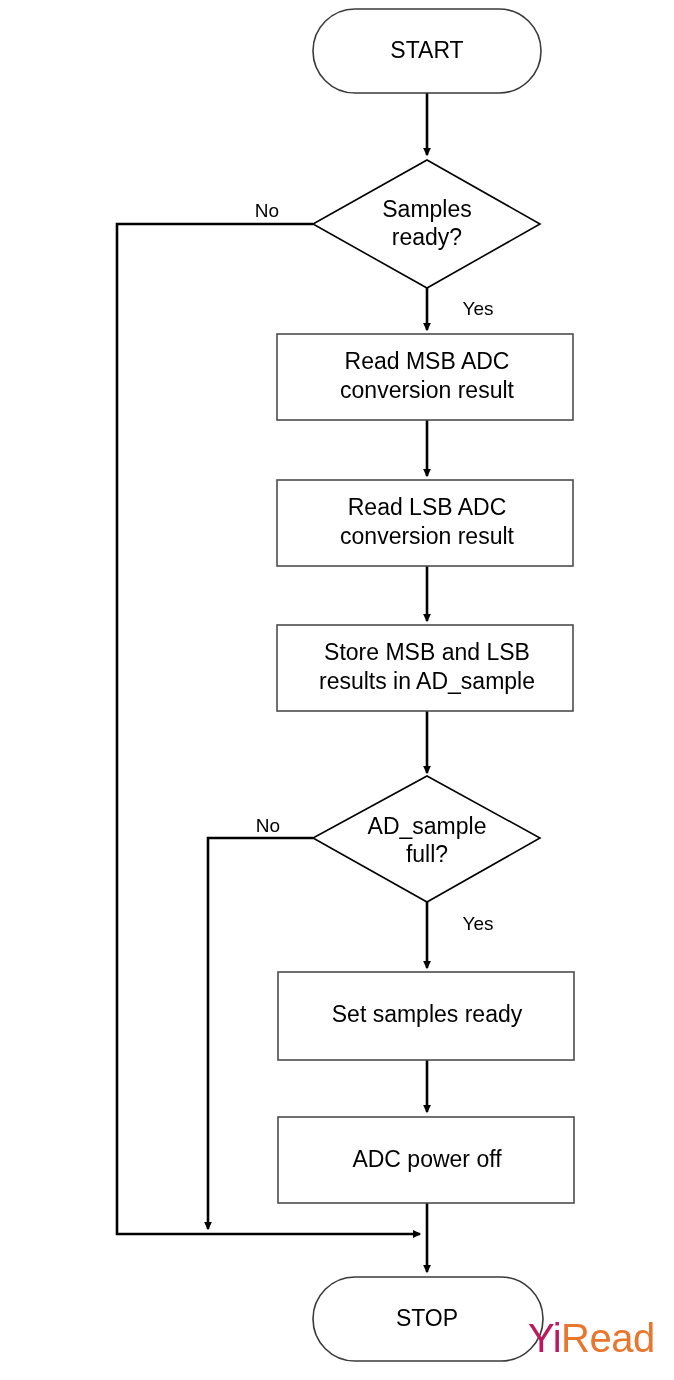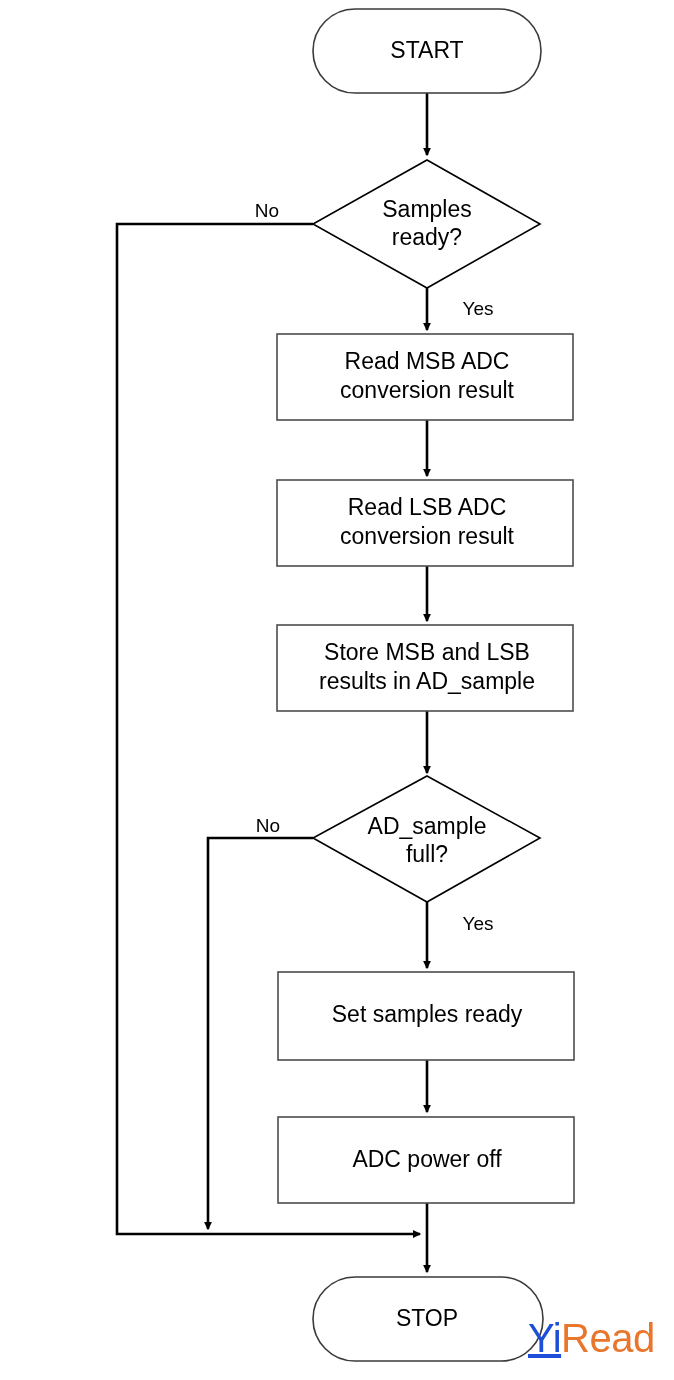--- a/index.html
+++ b/index.html
@@ -62,21 +62,21 @@
     left: 528px;
     top: 1318px;
     font-family: "Liberation Sans", sans-serif;
     font-size: 40px;
     font-weight: 500;
     letter-spacing: -0.5px;
     line-height: 1;
     white-space: nowrap;
     user-select: none;
   }
-  #watermark .wm-dark { color: #1d4ed8; text-decoration: underline; }
+  #watermark .wm-dark { color: #be185d; }
   #watermark .wm-accent { color: #E8762C; }
 </style>
 </head>
 <body>
 
 <div id="canvas">
 
   <svg id="flow-svg" viewBox="0 0 674 1380">
     <defs>
       <marker id="arrow" markerWidth="10" markerHeight="10" refX="7.2" refY="4" orient="auto" markerUnits="userSpaceOnUse">

